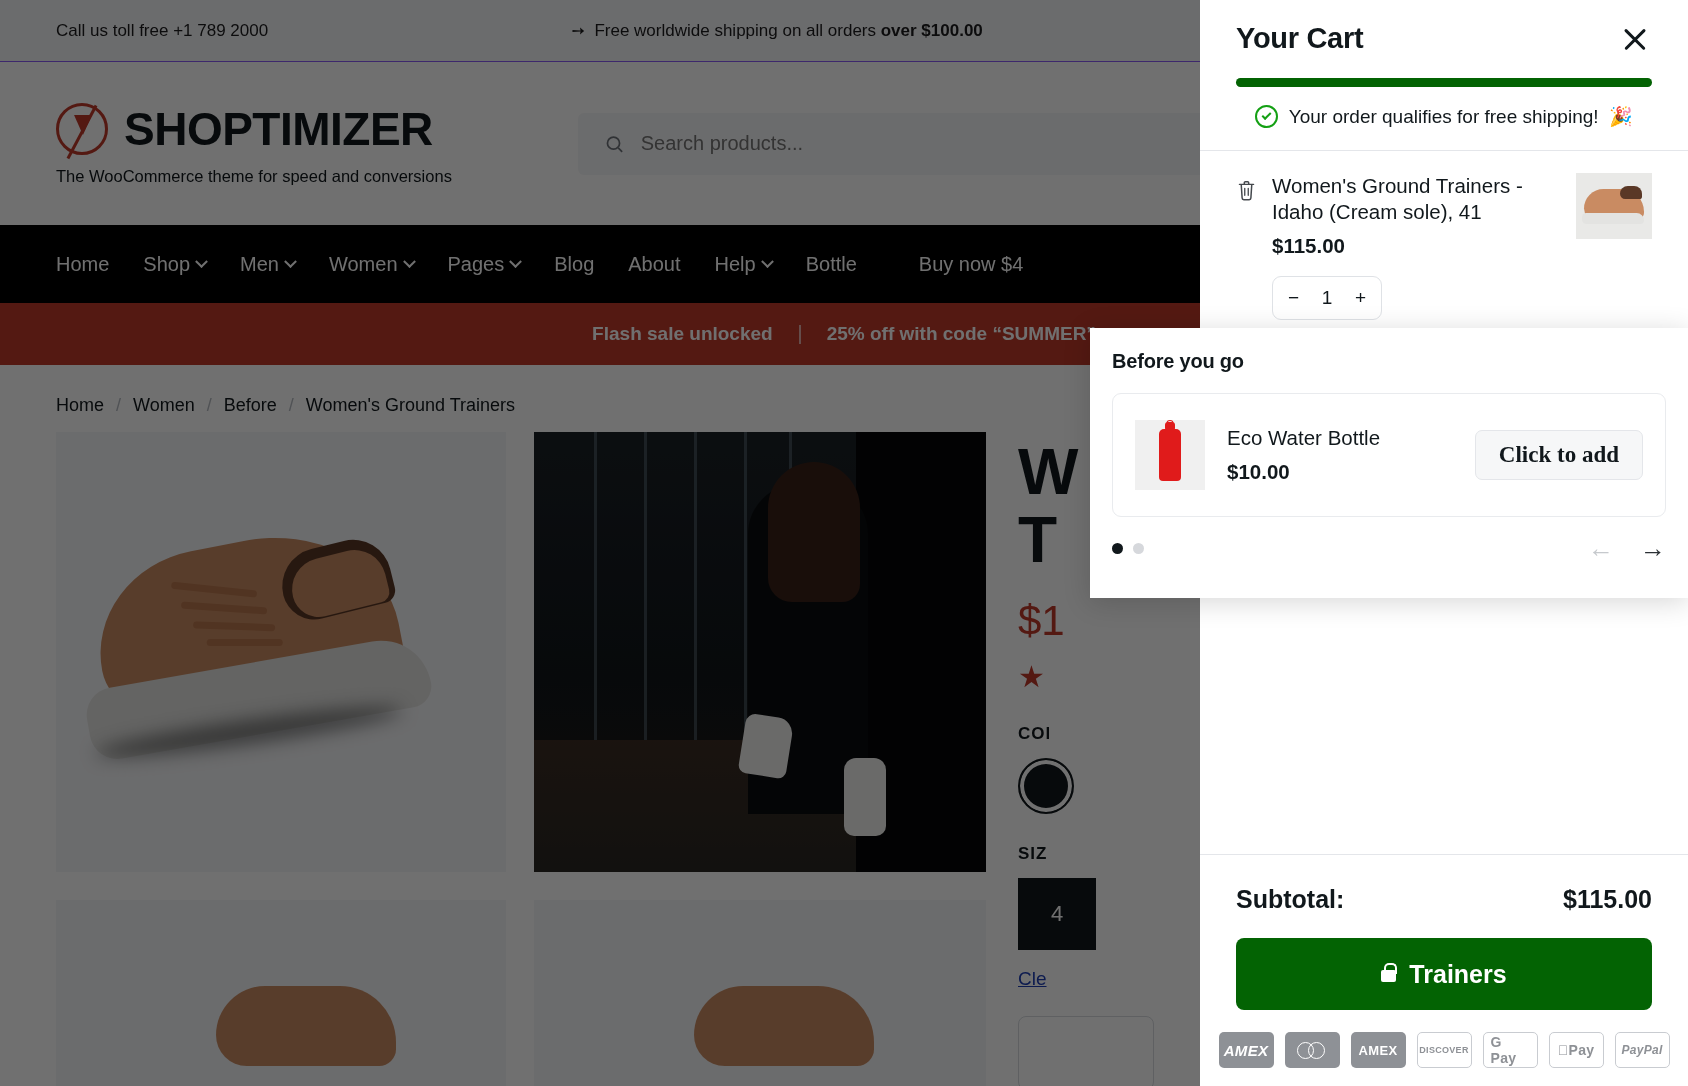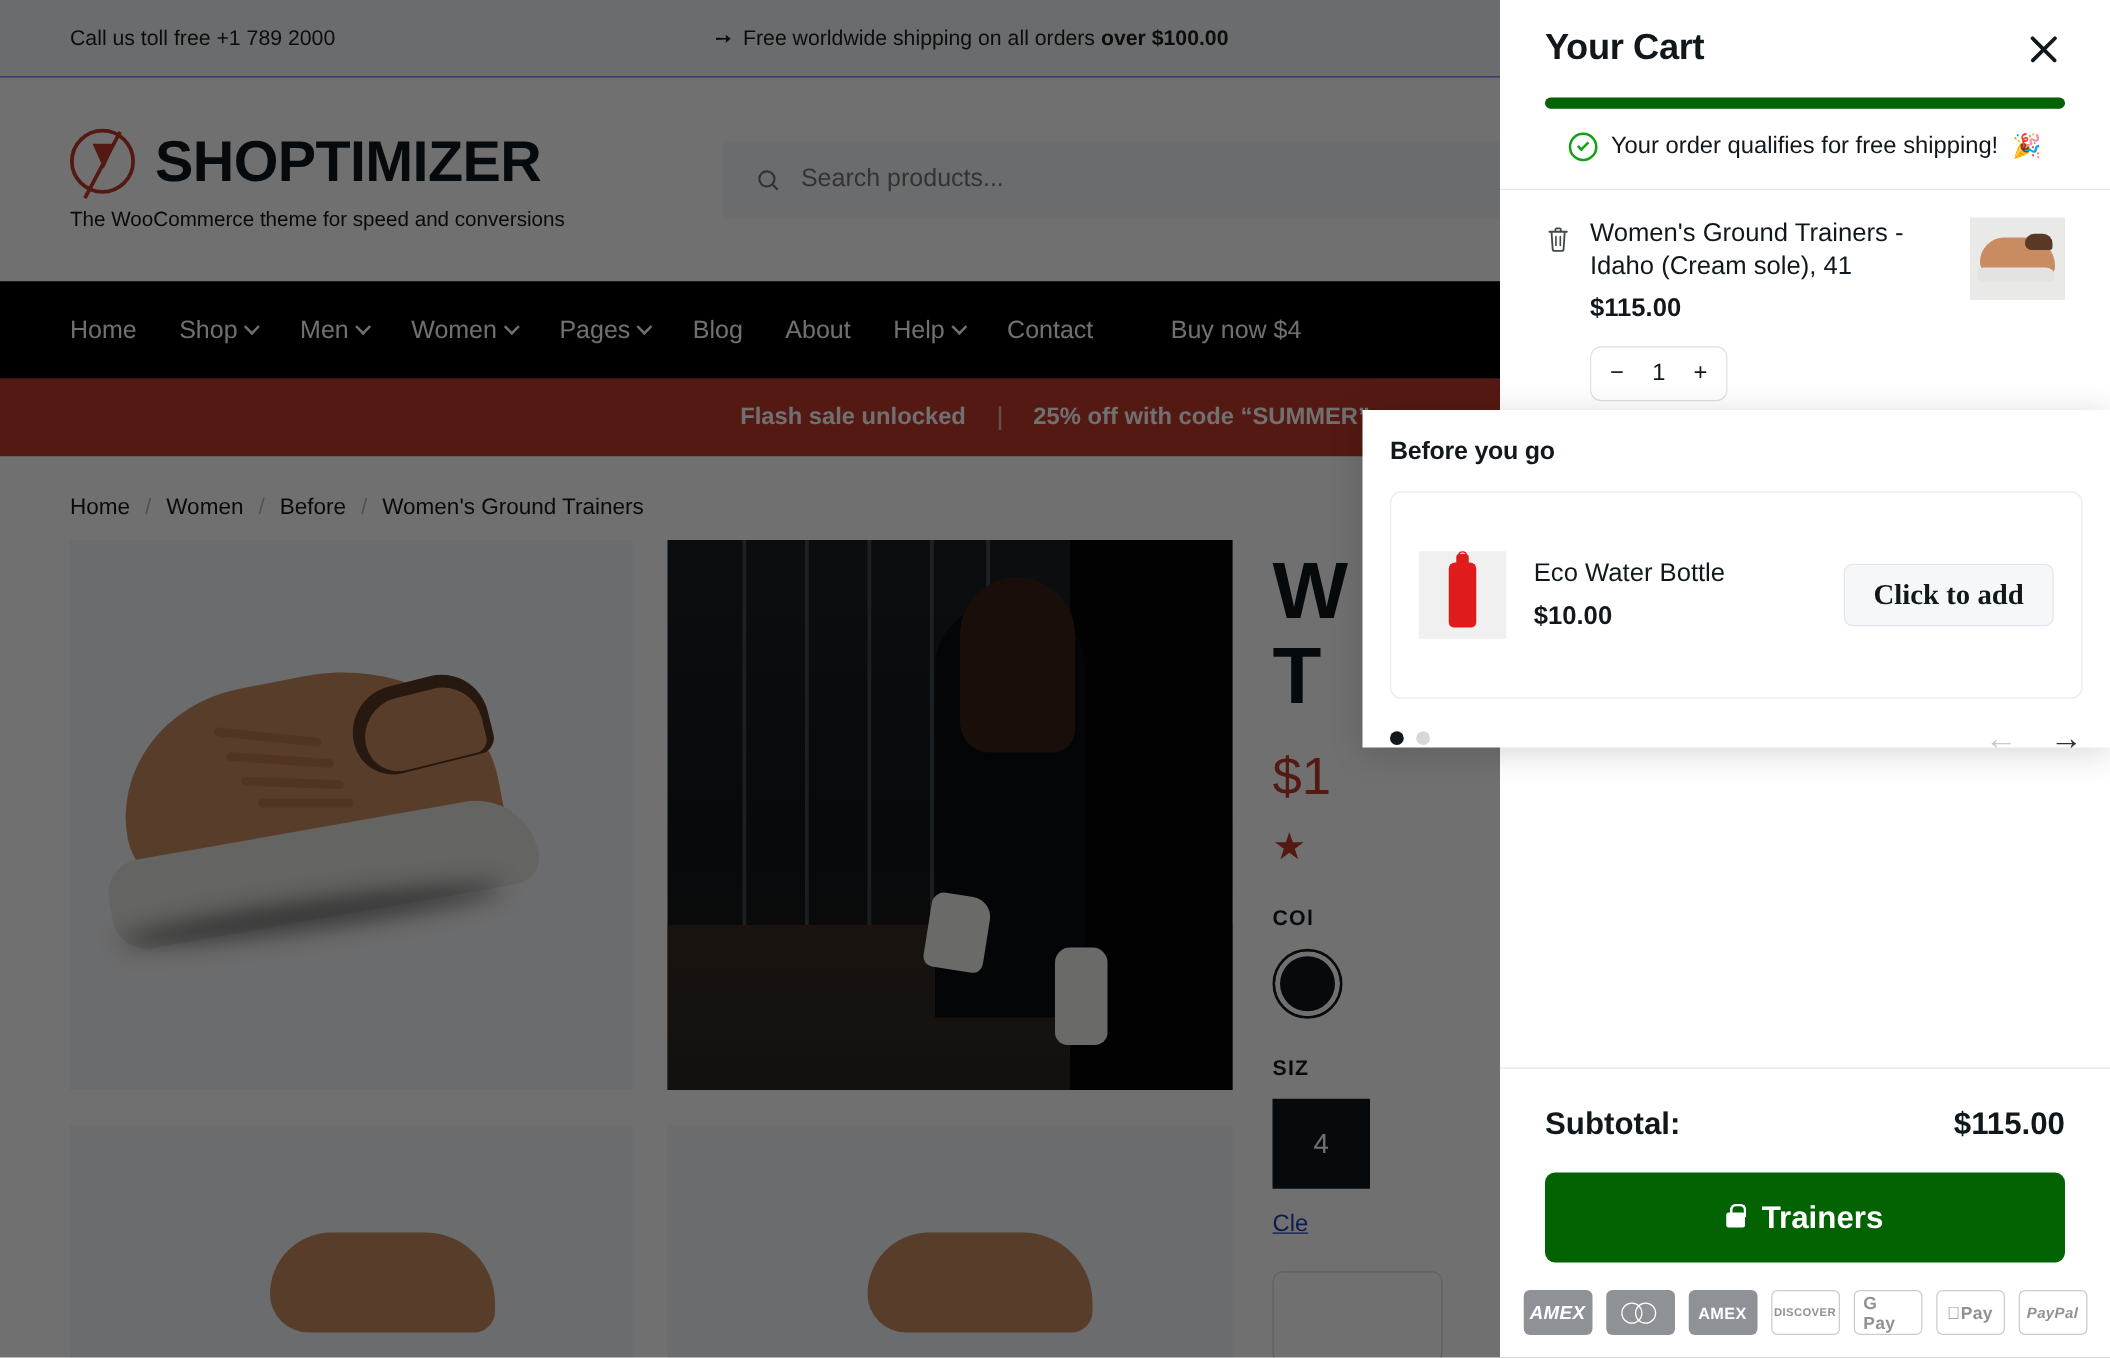--- a/index.html
+++ b/index.html
@@ -314,21 +314,21 @@
   #byg {
     position: absolute; left: 1090px; top: 328px;
     width: 598px; height: 270px;
     background: #ffffff;
     box-shadow: 0 4px 26px rgba(0,0,0,.16);
     z-index: 70;
     padding: 22px 22px 0 22px;
   }
   .byg-title { font-size: 20px; font-weight: 700; color: #11181c; letter-spacing: -.2px; }
   .byg-card {
-    margin-top: 20px; height: 166px;
+    margin-top: 20px; height: 124px;
     border: 1px solid #e9ebee; border-radius: 9px;
     display: flex; align-items: center; padding: 0 22px; gap: 22px;
   }
   .byg-thumb {
     width: 70px; height: 70px; background: #f0f0f0; flex: none;
     position: relative;
   }
   .bottle {
     position: absolute; left: 50%; top: 9px; transform: translateX(-50%);
     width: 22px; height: 52px; background: #e01b1b; border-radius: 5px 5px 4px 4px;
@@ -465,21 +465,21 @@
         <span>Blog</span>
       </div>
     <div class="nav-item">
         <span>About</span>
       </div>
     <div class="nav-item">
         <span>Help</span>
         <i class="chev"></i>
       </div>
     <div class="nav-item">
-        <span>Contact</span>
+        <span>Bottle</span>
       </div>
     <div class="nav-buy">Buy now $4</div>
   </div>
 
   <div class="flashbar">
     <span>Flash sale unlocked</span>
     <span class="flash-sep"></span>
     <span>25% off with code “SUMMER”</span>
   </div>
 

